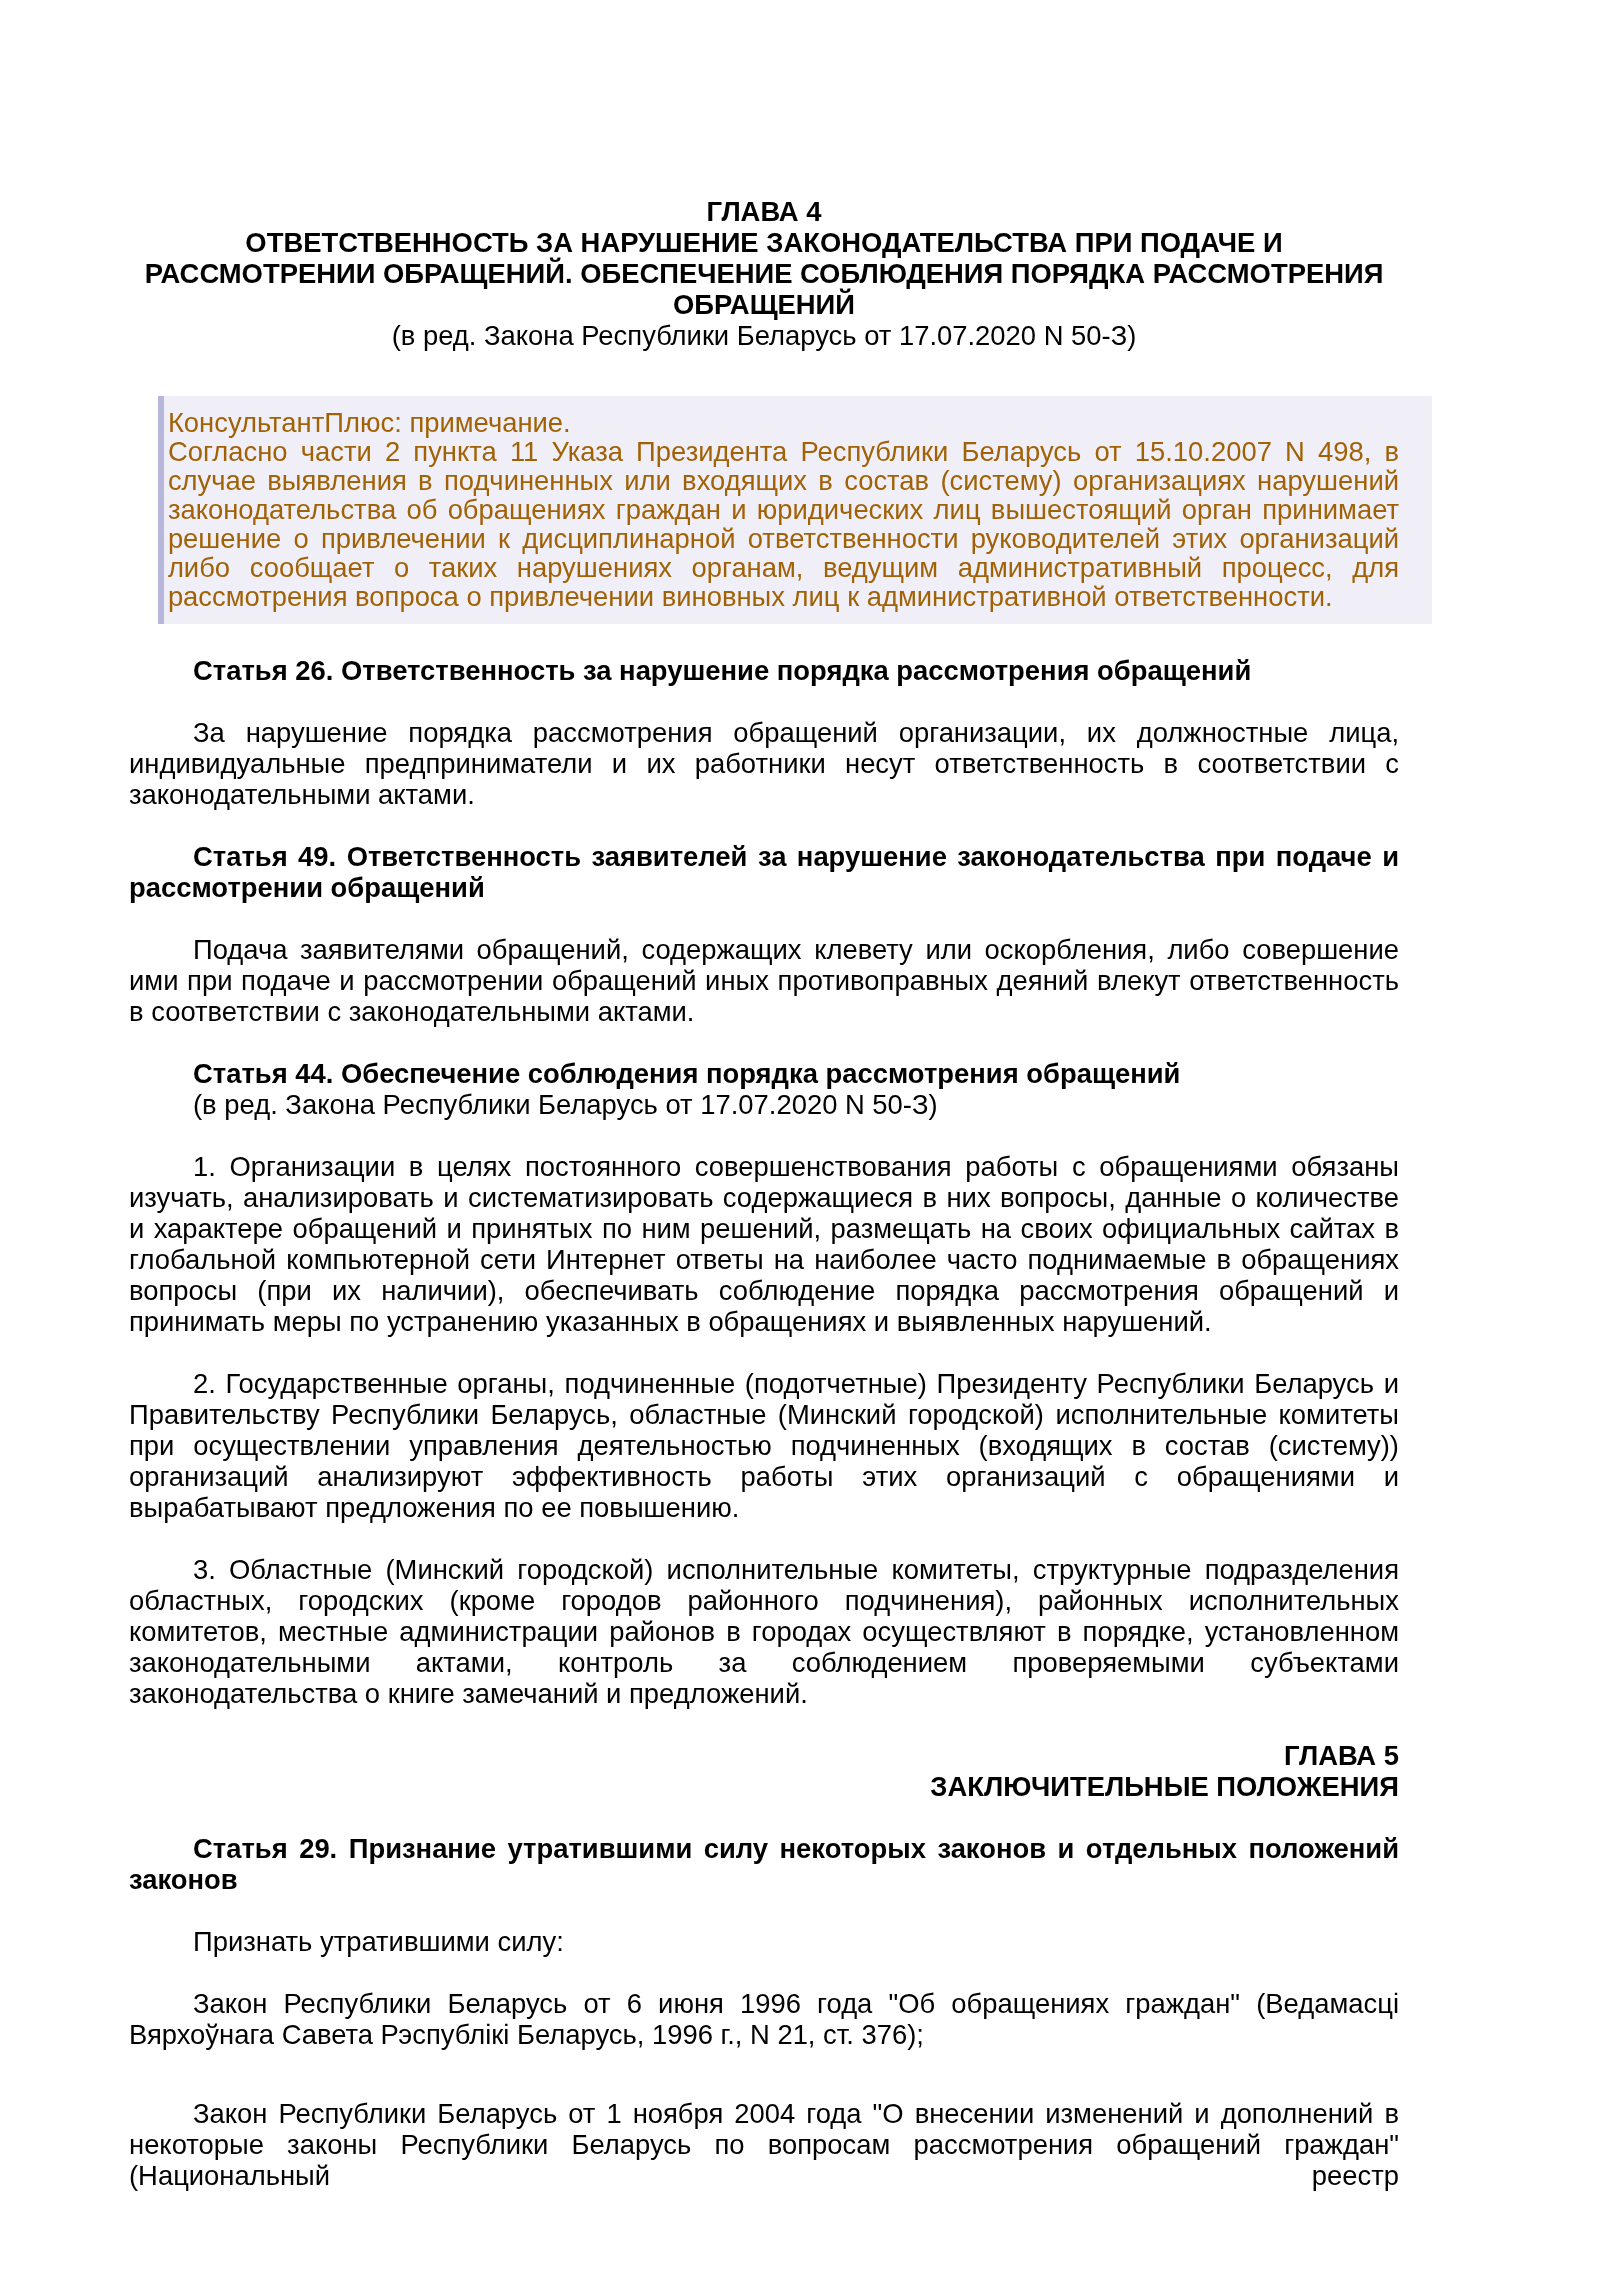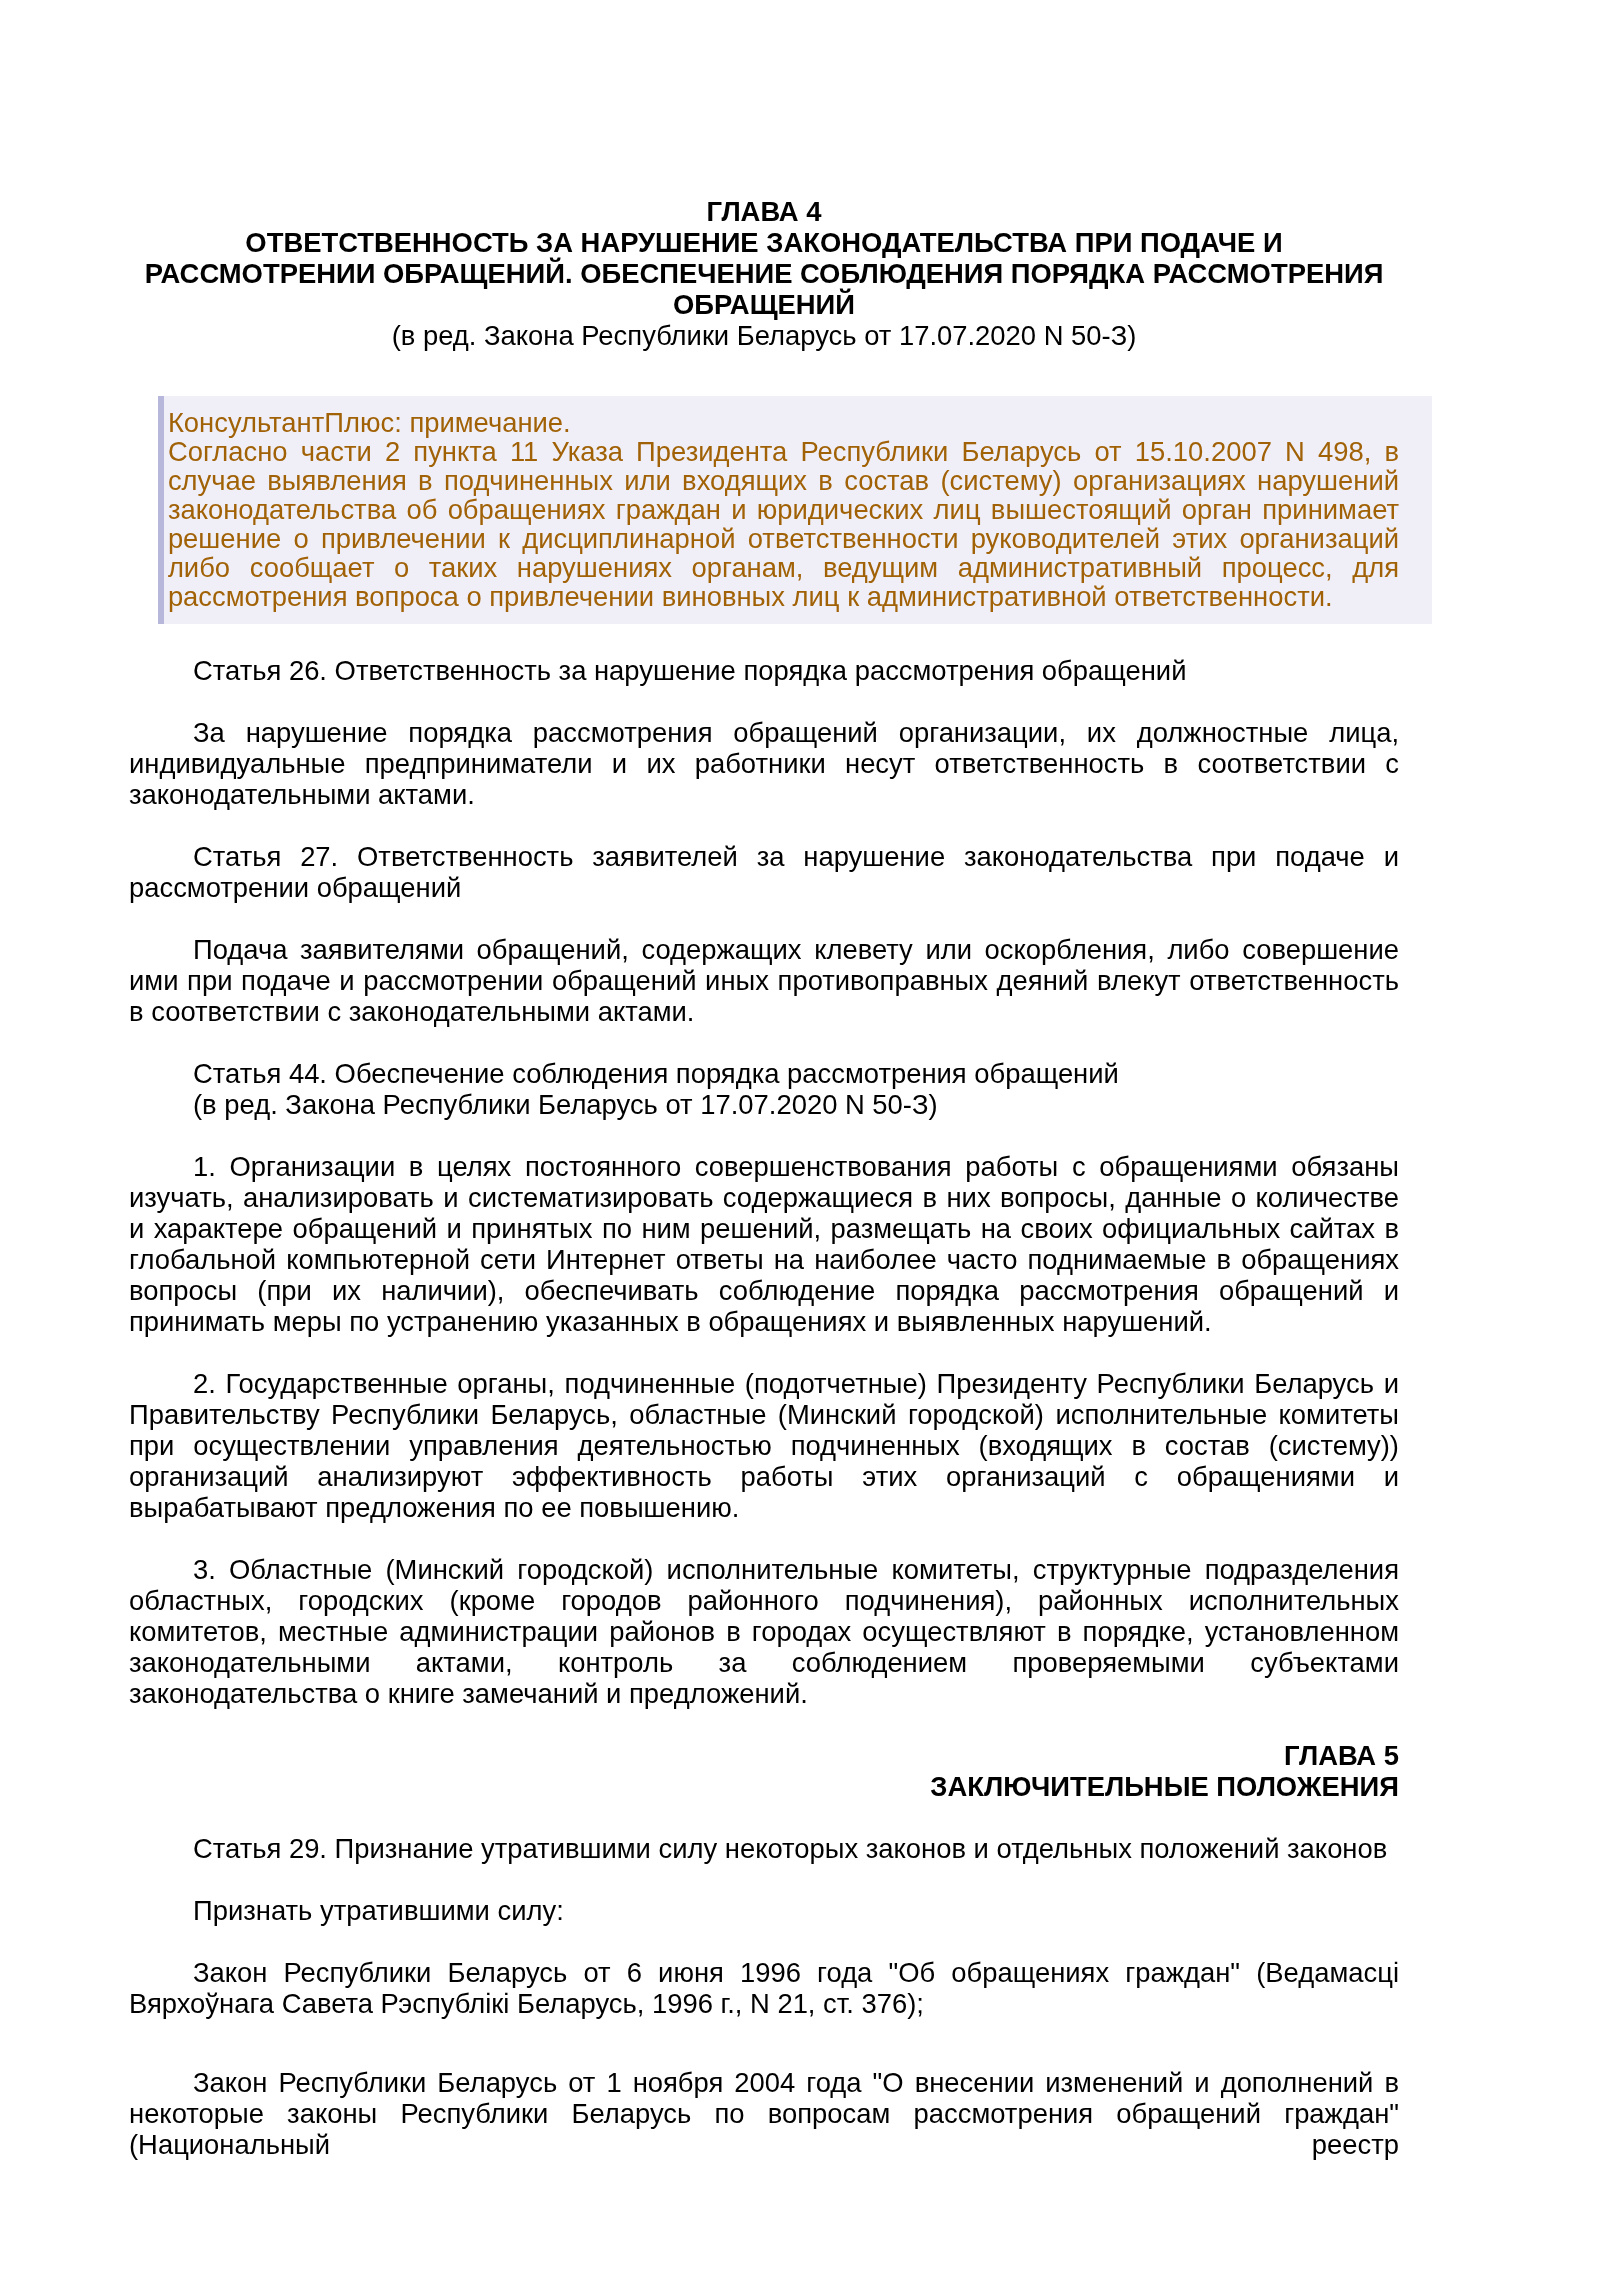--- a/index.html
+++ b/index.html
@@ -32,21 +32,21 @@
   }
   p.body-par {
     text-align: justify;
     text-indent: 64px;
   }
   p.body-par.cut {
     text-align-last: justify;
     margin-top: 48px;
   }
   p.article-heading {
-    font-weight: normal;
+    font-weight: bold;
     text-align: justify;
     text-indent: 64px;
   }
   p.edition-line {
     margin: 0;
     text-indent: 64px;
     text-align: left;
   }
   .note-box {
     margin: 45px -33px 0 29px;
@@ -80,21 +80,21 @@
   </div>
 
   <div class="note-box">
     <p class="note-label">КонсультантПлюс: примечание.</p>
     <p class="note-text">Согласно части 2 пункта 11 Указа Президента Республики Беларусь от 15.10.2007 N 498, в случае выявления в подчиненных или входящих в состав (систему) организациях нарушений законодательства об обращениях граждан и юридических лиц вышестоящий орган принимает решение о привлечении к дисциплинарной ответственности руководителей этих организаций либо сообщает о таких нарушениях органам, ведущим административный процесс, для рассмотрения вопроса о привлечении виновных лиц к административной ответственности.</p>
   </div>
 
   <p class="article-heading">Статья 26. Ответственность за нарушение порядка рассмотрения обращений</p>
   <p class="body-par">За нарушение порядка рассмотрения обращений организации, их должностные лица, индивидуальные предприниматели и их работники несут ответственность в соответствии с законодательными актами.</p>
 
-  <p class="article-heading">Статья 27. Ответственность заявителей за нарушение законодательства при подаче и рассмотрении обращений</p>
+  <p class="article-heading">Статья 49. Ответственность заявителей за нарушение законодательства при подаче и рассмотрении обращений</p>
   <p class="body-par">Подача заявителями обращений, содержащих клевету или оскорбления, либо совершение ими при подаче и рассмотрении обращений иных противоправных деяний влекут ответственность в соответствии с законодательными актами.</p>
 
   <p class="article-heading">Статья 44. Обеспечение соблюдения порядка рассмотрения обращений</p>
   <p class="edition-line">(в ред. Закона Республики Беларусь от 17.07.2020 N 50-З)</p>
   <p class="body-par">1. Организации в целях постоянного совершенствования работы с обращениями обязаны изучать, анализировать и систематизировать содержащиеся в них вопросы, данные о количестве и характере обращений и принятых по ним решений, размещать на своих официальных сайтах в глобальной компьютерной сети Интернет ответы на наиболее часто поднимаемые в обращениях вопросы (при их наличии), обеспечивать соблюдение порядка рассмотрения обращений и принимать меры по устранению указанных в обращениях и выявленных нарушений.</p>
   <p class="body-par">2. Государственные органы, подчиненные (подотчетные) Президенту Республики Беларусь и Правительству Республики Беларусь, областные (Минский городской) исполнительные комитеты при осуществлении управления деятельностью подчиненных (входящих в состав (систему)) организаций анализируют эффективность работы этих организаций с обращениями и вырабатывают предложения по ее повышению.</p>
   <p class="body-par">3. Областные (Минский городской) исполнительные комитеты, структурные подразделения областных, городских (кроме городов районного подчинения), районных исполнительных комитетов, местные администрации районов в городах осуществляют в порядке, установленном законодательными актами, контроль за соблюдением проверяемыми субъектами законодательства о  книге замечаний и предложений.</p>
 
   <div class="chapter5-heading">
     <div>ГЛАВА 5</div>

